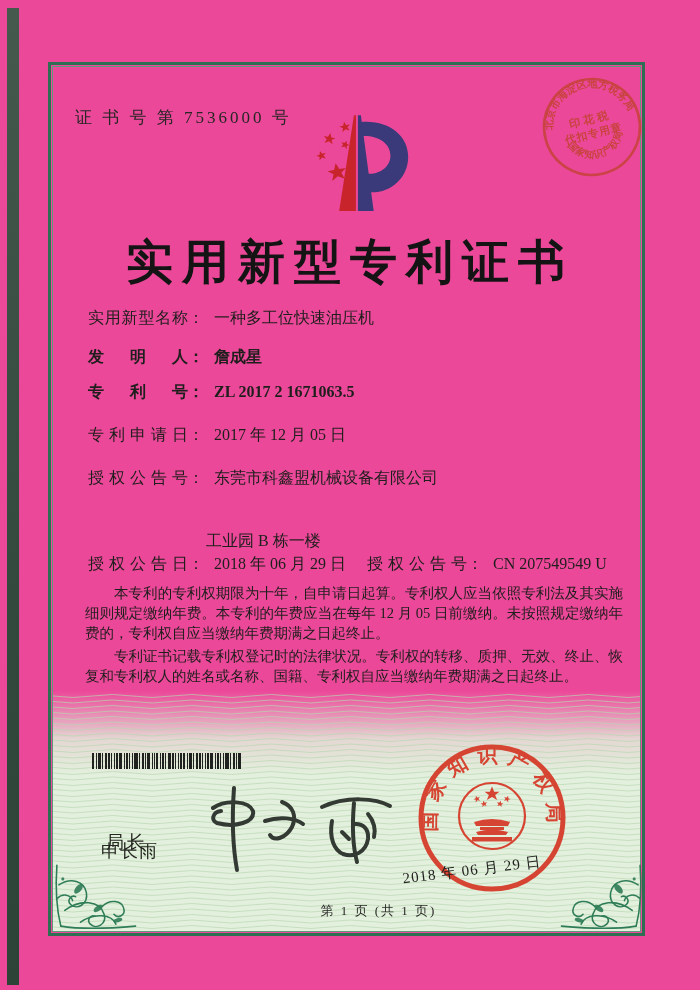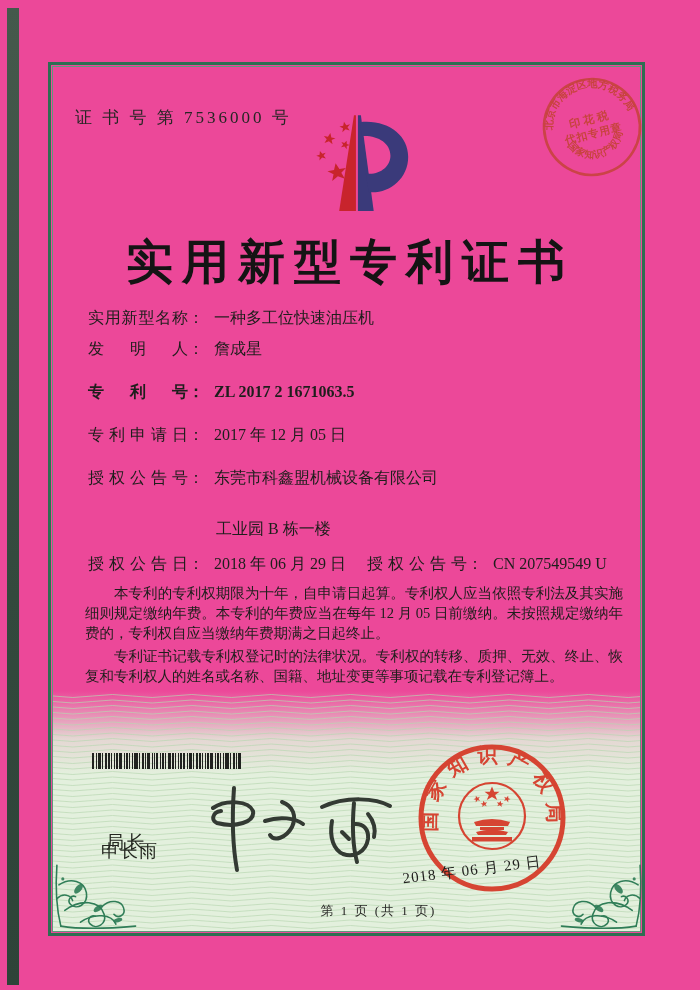--- a/index.html
+++ b/index.html
@@ -20,22 +20,22 @@
   .logo{position:absolute;left:283px;top:112px;width:138px;height:114px;}
   .tax-stamp{position:absolute;left:539px;top:74px;width:106px;height:106px;
              transform:rotate(-14deg);opacity:.92;}
   .title{position:absolute;left:0;top:203px;width:700px;text-align:center;
          font-size:47px;font-weight:700;letter-spacing:9px;color:#141414;margin-top:28px;}
   .fields{position:absolute;left:88px;top:296px;width:560px;height:290px;font-size:16px;}
   .frow{position:absolute;left:0;line-height:20px;white-space:nowrap;}
   .jl{display:inline-block;width:100px;text-align:justify;text-align-last:justify;
       -moz-text-align-last:justify;text-justify:inter-character;vertical-align:baseline;}
   .val{margin-left:10px;}
-  .r0{top:0;margin-top:12px;} .r1{top:43px;} .r2{top:86px;font-weight:bold;} .r3{top:129px;} .r4{top:172px;}
-  .r5{top:213px;} .r5b{top:223px;left:118px;margin-left:10px;} .r6{top:258px;}
+  .r0{top:0;margin-top:12px;} .r1{top:51px;font-weight:bold;} .r2{top:86px;font-weight:bold;} .r3{top:129px;} .r4{top:172px;}
+  .r5{top:213px;} .r5b{top:235px;left:118px;} .r6{top:258px;}
   .grant-no-group{position:absolute;left:279px;top:0;}
   .paras{position:absolute;left:85px;top:583px;width:538px;font-size:14.5px;
          line-height:20px;text-align:justify;}
   .paras p{margin:0 0 3px 0;text-indent:2em;}
   .barcode{position:absolute;left:92px;top:753px;width:152px;height:16px;}
   .director-label{position:absolute;left:106px;top:806px;font-size:18px;letter-spacing:3px;color:#23261f;margin-top:24px;}
   .director-name{position:absolute;left:101px;top:839px;font-size:18px;letter-spacing:1px;color:#23261f;}
   .signature{position:absolute;left:196px;top:776px;width:212px;height:102px;}
   .seal{position:absolute;left:416px;top:742px;width:152px;height:152px;opacity:.95;}
   .seal-date{position:absolute;left:402px;top:858px;width:186px;font-size:15px;
@@ -186,21 +186,21 @@
     <div class="frow r4"><span class="jl">授权公告号</span>：<span class="val">东莞市科鑫盟机械设备有限公司</span></div>
     <div class="frow r5b">工业园 B 栋一楼</div>
     <div class="frow r6">
       <span class="jl">授权公告日</span>：<span class="val">2018 年 06 月 29 日</span>
       <span class="grant-no-group"><span class="jl">授权公告号</span>：<span class="val">CN 207549549 U</span></span>
     </div>
   </div>
 
   <div class="paras">
     <p>本专利的专利权期限为十年，自申请日起算。专利权人应当依照专利法及其实施细则规定缴纳年费。本专利的年费应当在每年 12 月 05 日前缴纳。未按照规定缴纳年费的，专利权自应当缴纳年费期满之日起终止。</p>
-    <p>专利证书记载专利权登记时的法律状况。专利权的转移、质押、无效、终止、恢复和专利权人的姓名或名称、国籍、地址变更等事项记载在专利登记簿上。</p>
+    <p>专利证书记载专利权登记时的法律状况。专利权的转移、质押、无效、终止、恢复和专利权人的姓名或名称、国籍、专利权自应当缴纳年费期满之日起终止。</p>
   </div>
 
   <svg class="barcode" viewBox="0 0 152 16" preserveAspectRatio="none">
     <g id="barcode-g" fill="#20221f">
         <rect x="0" y="0" width="2" height="16"></rect>
         <rect x="4" y="0" width="1" height="16"></rect>
         <rect x="6" y="0" width="3" height="16"></rect>
         <rect x="10" y="0" width="1" height="16"></rect>
         <rect x="13" y="0" width="2" height="16"></rect>
         <rect x="16" y="0" width="2" height="16"></rect>

